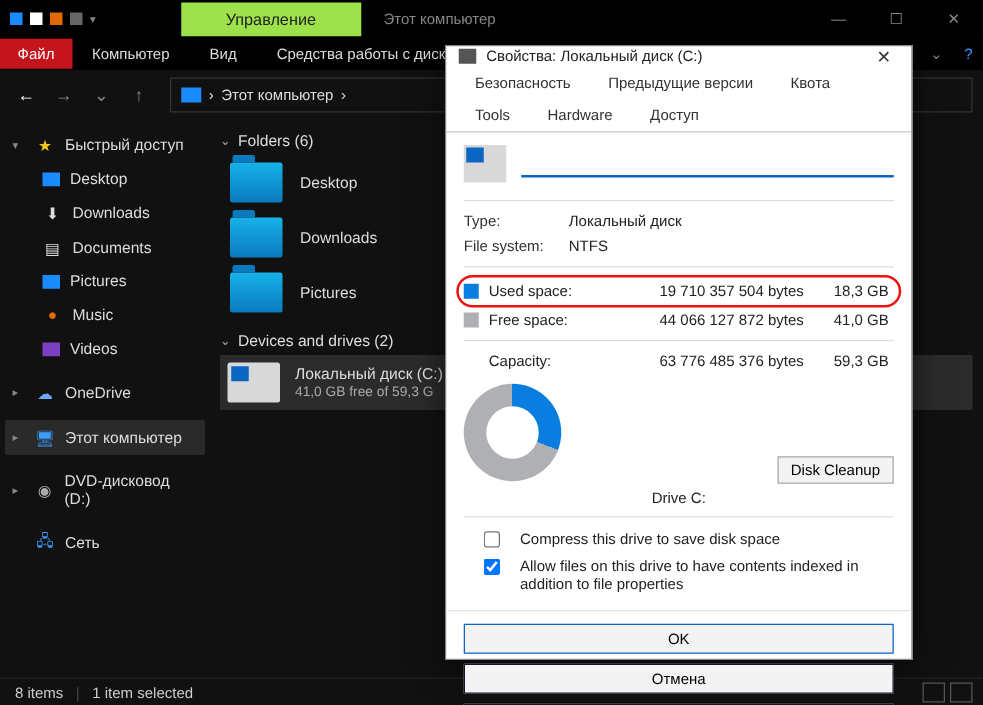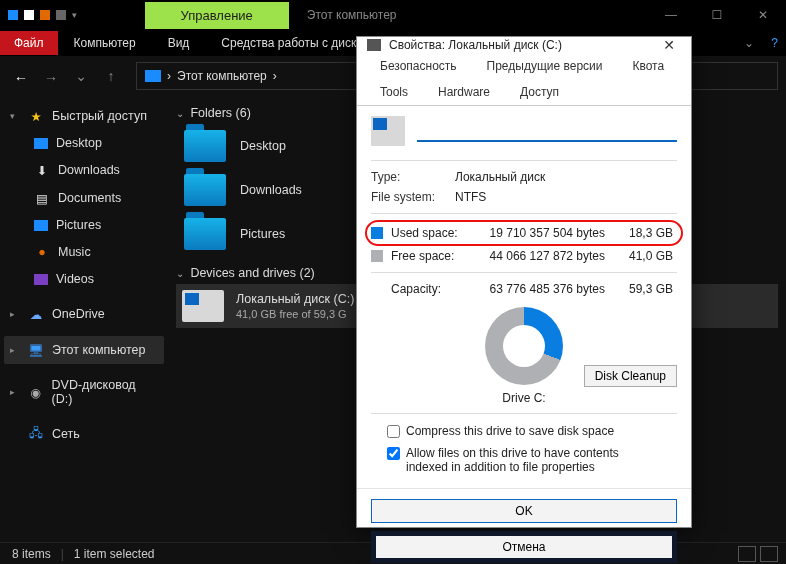--- a/index.html
+++ b/index.html
@@ -48,49 +48,49 @@
   .drive-icon::after { content: ""; position: absolute; top: 3px; left: 3px; width: 14px; height: 12px; background: #0a66c2; }
   .drive-text .sub { color: #aaa; font-size: 11px; padding-top: 2px; }
   
   
   .statusbar { position: absolute; bottom: 0; left: 0; right: 0; height: 22px; background: #111; border-top: 1px solid #222; color: #ccc; font-size: 12px; display: flex; align-items: center; padding: 0 12px; gap: 10px; }
   .statusbar .sep { color: #444; }
   .statusbar .view-icons { position: absolute; right: 8px; display: flex; gap: 4px; }
   .statusbar .view-icons div { width: 18px; height: 16px; border: 1px solid #555; }
   
   
-  .dialog { position: absolute; top: 36px; left: 356px; width: 336px; height: 492px; background: #fff; border: 1px solid #888; box-shadow: 0 6px 24px rgba(0,0,0,0.6); display: flex; flex-direction: column; font-size: 12px; color: #222; }
+  .dialog { position: absolute; top: 36px; left: 356px; width: 374px; height: 492px; background: #fff; border: 1px solid #888; box-shadow: 0 6px 24px rgba(0,0,0,0.6); display: flex; flex-direction: column; font-size: 12px; color: #222; }
   .dialog .dlg-title { height: 32px; display: flex; align-items: center; padding: 0 10px; gap: 8px; }
   .dialog .dlg-title .close { margin-left: auto; font-size: 14px; color: #333; width: 24px; text-align: center; }
   .dialog .tabs { display: flex; flex-wrap: wrap; border-bottom: 1px solid #ccc; padding: 0 8px; }
   .dialog .tab { padding: 5px 14px; color: #333; border: 1px solid transparent; font-size: 12px; }
   .dialog .tab.active { border: 1px solid #ccc; border-bottom: 1px solid #fff; background: #fff; position: relative; top: 1px; }
   .dialog .body { flex: 1; padding: 10px 14px; }
   .dlg-row { display: flex; align-items: flex-end; padding: 3px 0; }
   .dlg-label { width: 84px; color: #333; }
   .disk-head { display: flex; align-items: center; gap: 12px; padding-bottom: 8px; }
   .disk-head .icon { width: 34px; height: 30px; background: #d8d8d8; position: relative; }
   .disk-head .icon::before { content: ""; position: absolute; top: 2px; left: 2px; width: 14px; height: 12px; background: #0a66c2; }
   .disk-head .name-input { flex: 1; height: 22px; border: none; border-bottom: 2px solid #0a66c2; outline: none; padding: 2px 4px; font-size: 12px; }
   .divider { height: 1px; background: #ddd; margin: 6px 0; }
   .space-row { display: flex; align-items: center; gap: 8px; padding: 3px 0; }
   .space-row .sq { width: 12px; height: 12px; }
   .space-row .label { width: 78px; }
   .space-row .bytes { flex: 1; text-align: right; padding-right: 12px; }
   .space-row .gb { width: 52px; text-align: center; }
   .highlight { border: 2.5px solid #e11; border-radius: 13px; padding: 1px 4px; margin: 0 -6px; }
-  .pie-wrap { display: flex; align-items: center; justify-content: center; padding: 8px 0 2px; position: relative; }
+  .pie-wrap { display: flex; align-items: center; justify-content: flex-start; padding: 8px 0 2px; position: relative; }
   .pie { width: 78px; height: 78px; border-radius: 50%; background: conic-gradient(#0a7de0 0 111deg, #aeb0b3 111deg 360deg); position: relative; }
   .pie::after { content: ""; position: absolute; top: 18px; left: 18px; width: 42px; height: 42px; background: #fff; border-radius: 50%; }
   .cleanup-btn { position: absolute; right: 0; bottom: 0; border: 1px solid #aaa; background: #f3f3f3; padding: 3px 10px; font-size: 12px; }
   .drive-caption { text-align: center; padding: 4px 0 2px; }
-  .chk-row { display: flex; align-items: flex-start; gap: 6px; padding: 4px 16px; font-size: 12px; }
+  .chk-row { display: flex; align-items: flex-start; gap: 16px; padding: 4px 16px; font-size: 12px; }
   .chk-row input { margin-top: 1px; }
   .dlg-buttons { display: flex; justify-content: flex-end; gap: 8px; padding: 10px 14px; border-top: 1px solid #e4e4e4; flex-direction: column; }
-  .dlg-buttons button { border: 5px solid #0f172a; background: #f3f3f3; padding: 4px 20px; font-size: 12px; }
+  .dlg-buttons button { border: 1px solid #0f172a; background: #f3f3f3; padding: 4px 20px; font-size: 12px; }
   .dlg-buttons button.primary { border: 1px solid #0a66c2; }
   .star { color: #f5c518; }
   .cloud { color: #6aa9ff; }
   .monitor { color: #3a9cff; }
 </style>
 </head>
 <body>
 
 <div class="titlebar">
   <div class="app-icons">

